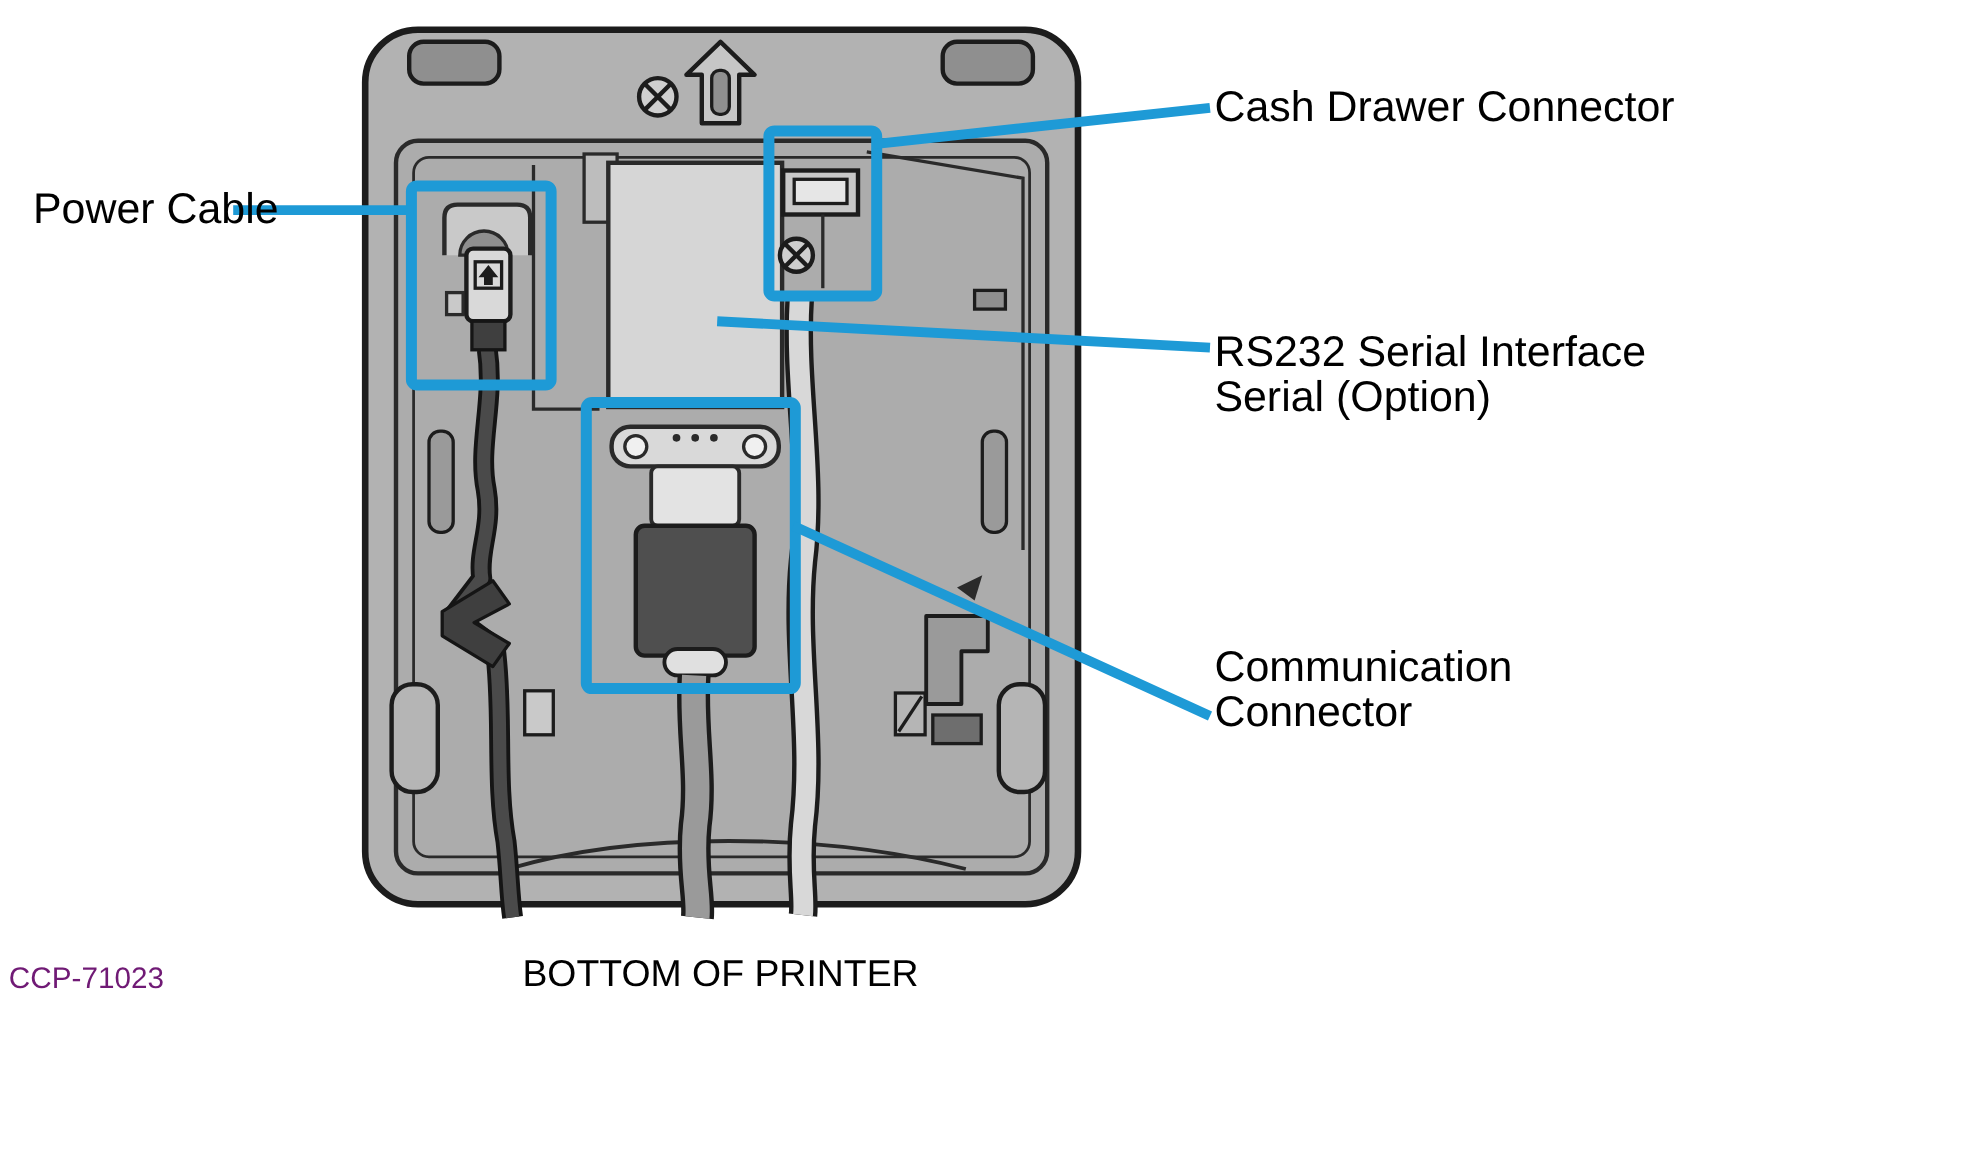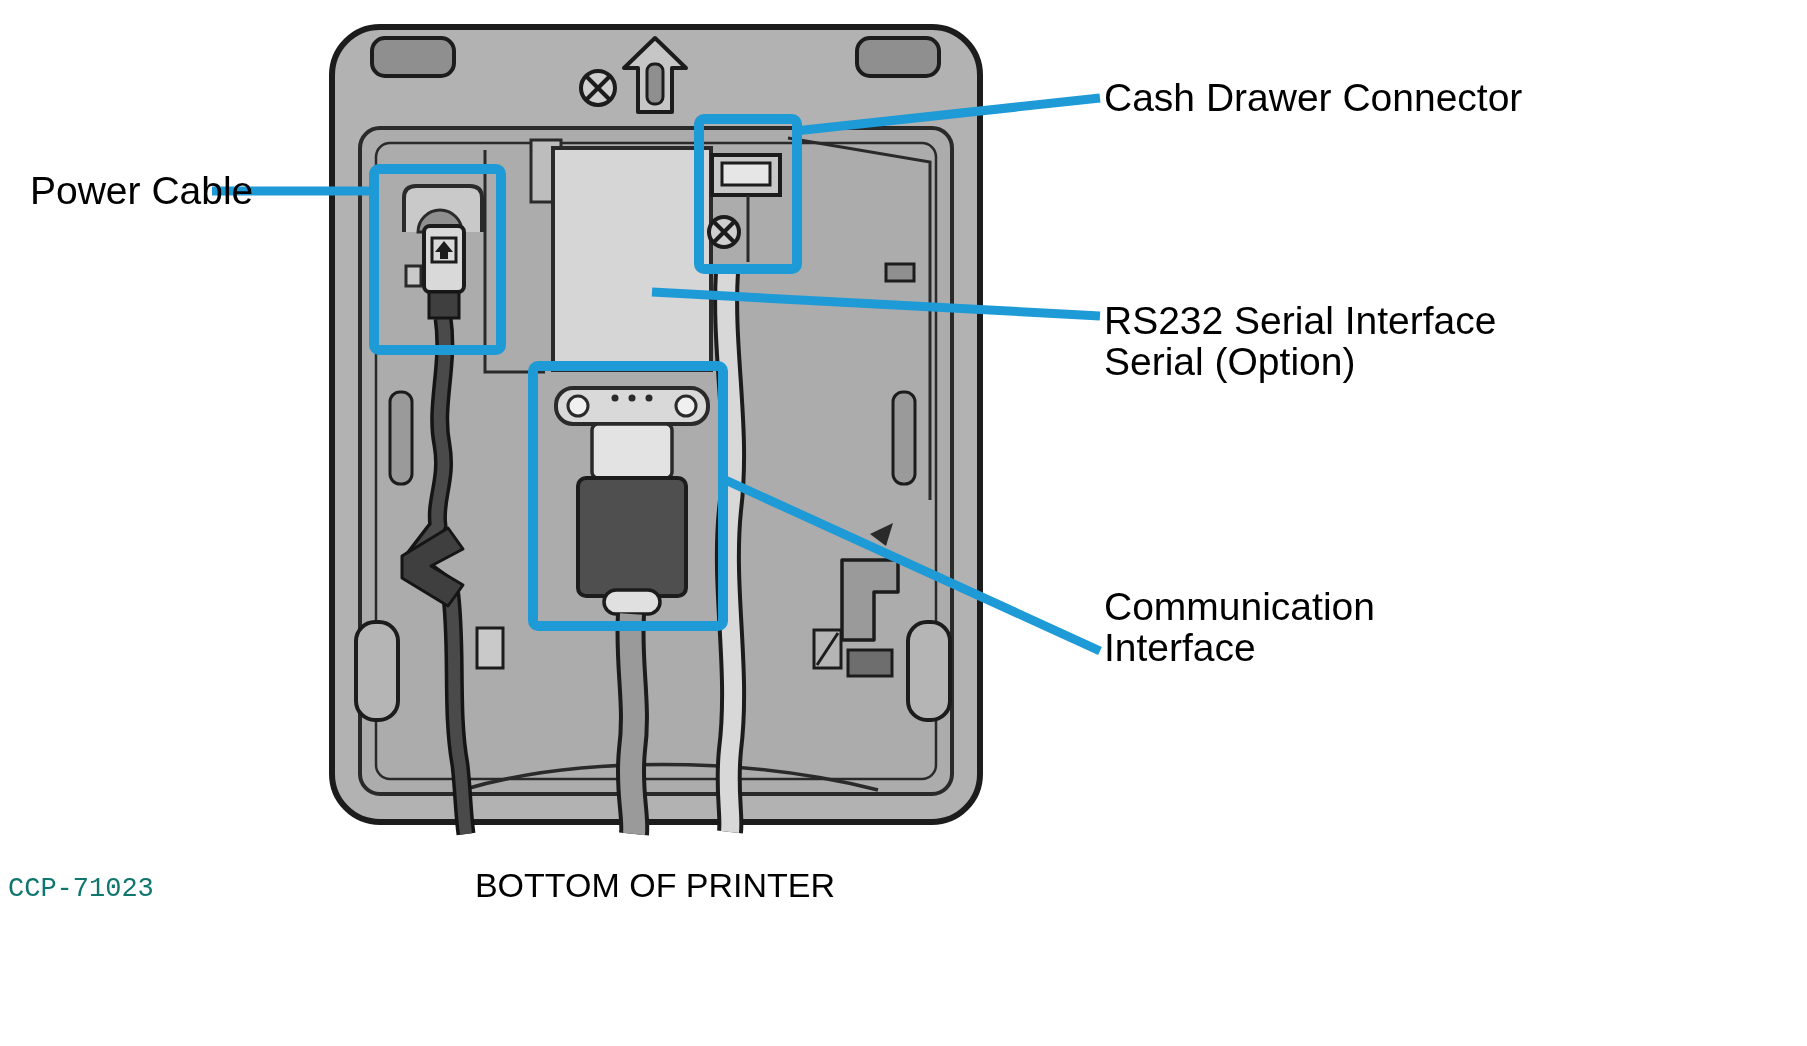--- a/index.html
+++ b/index.html
@@ -37,22 +37,21 @@
     text-align: center;
     font-size: 34px;
     font-weight: normal;
     color: #000000;
   }
   .figure-id {
     position: absolute;
     left: 8px;
     top: 874px;
     font-size: 27px;
-    color: #0f766e;
-    font-family: Liberation Mono, monospace;
+    color: #701a75;
   }
 </style>
 </head>
 <body>
 
 <div id="canvas">
 
   <svg id="diagram-svg" viewBox="0 0 1807 1046" xmlns="http://www.w3.org/2000/svg">
 
     <g>
@@ -167,20 +166,20 @@
 
   <div class="callout-label" style="left:1104px; top:77px;">Cash Drawer Connector</div>
 
   <div class="callout-label" style="left:1104px; top:300px;">
     <div>RS232 Serial Interface</div>
     <div>Serial (Option)</div>
   </div>
 
   <div class="callout-label" style="left:1104px; top:586px;">
     <div>Communication</div>
-    <div>Interface</div>
+    <div>Connector</div>
   </div>
 
   <div class="caption">BOTTOM OF PRINTER</div>
 
   <div class="figure-id">CCP-71023</div>
 
 </div>
 
 </body></html>

